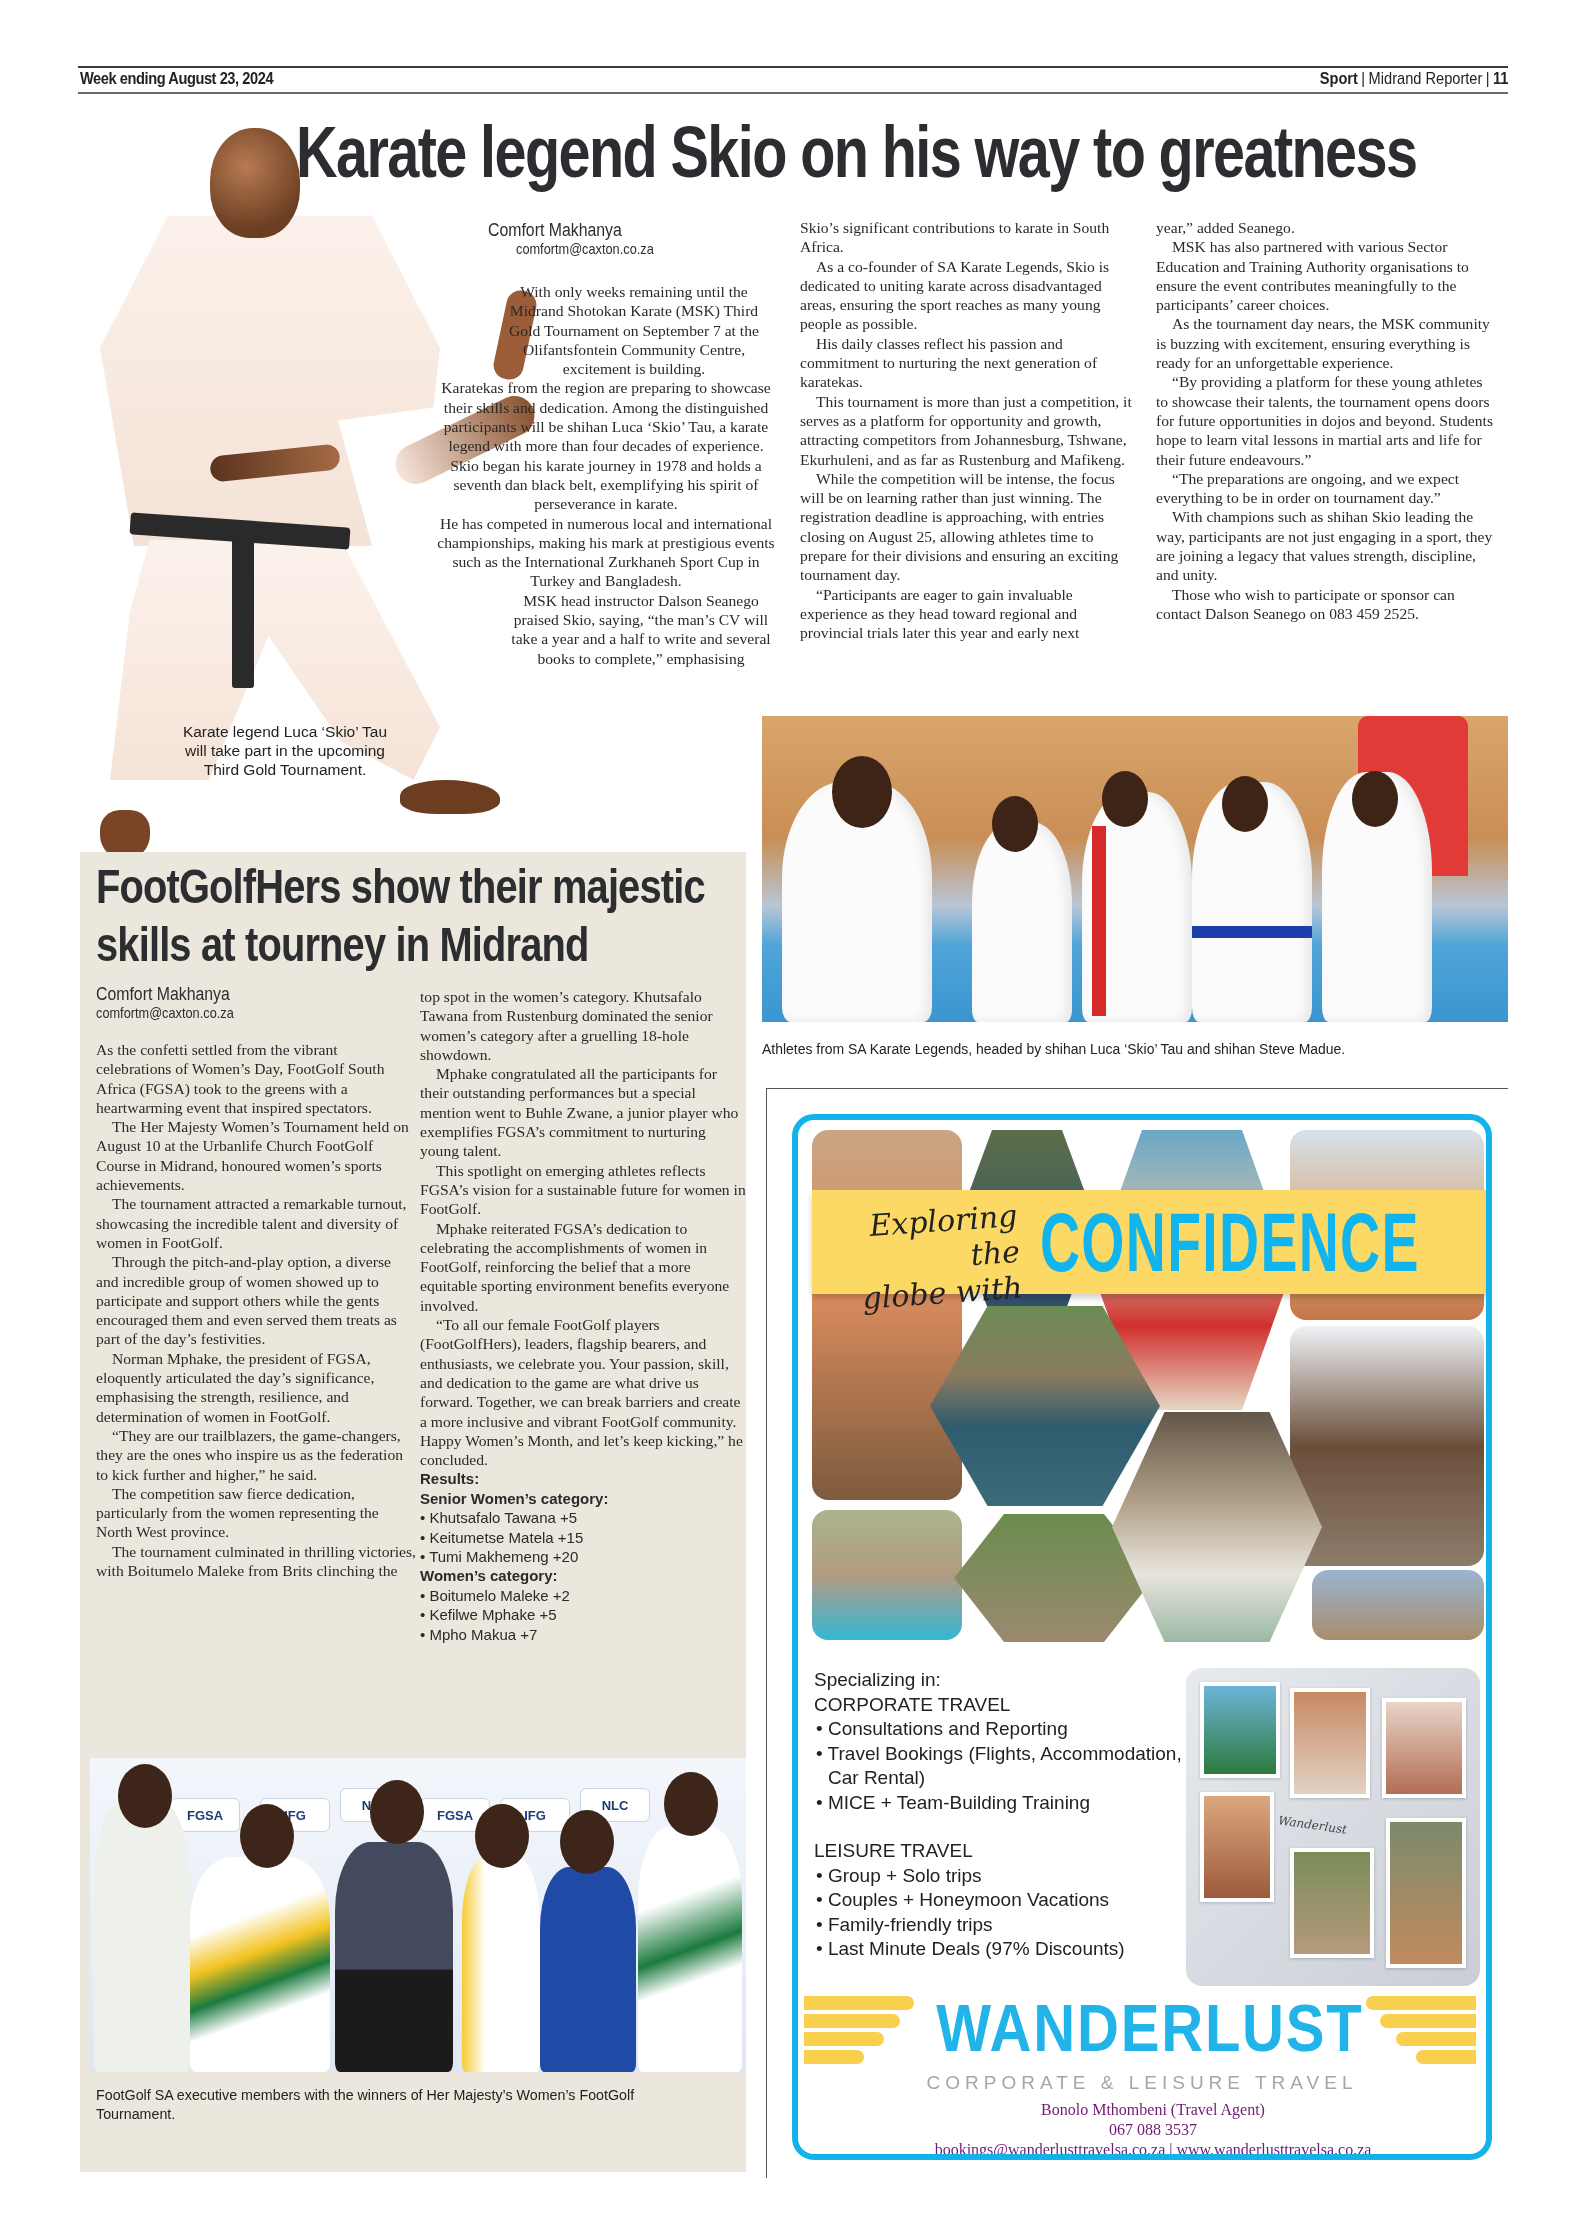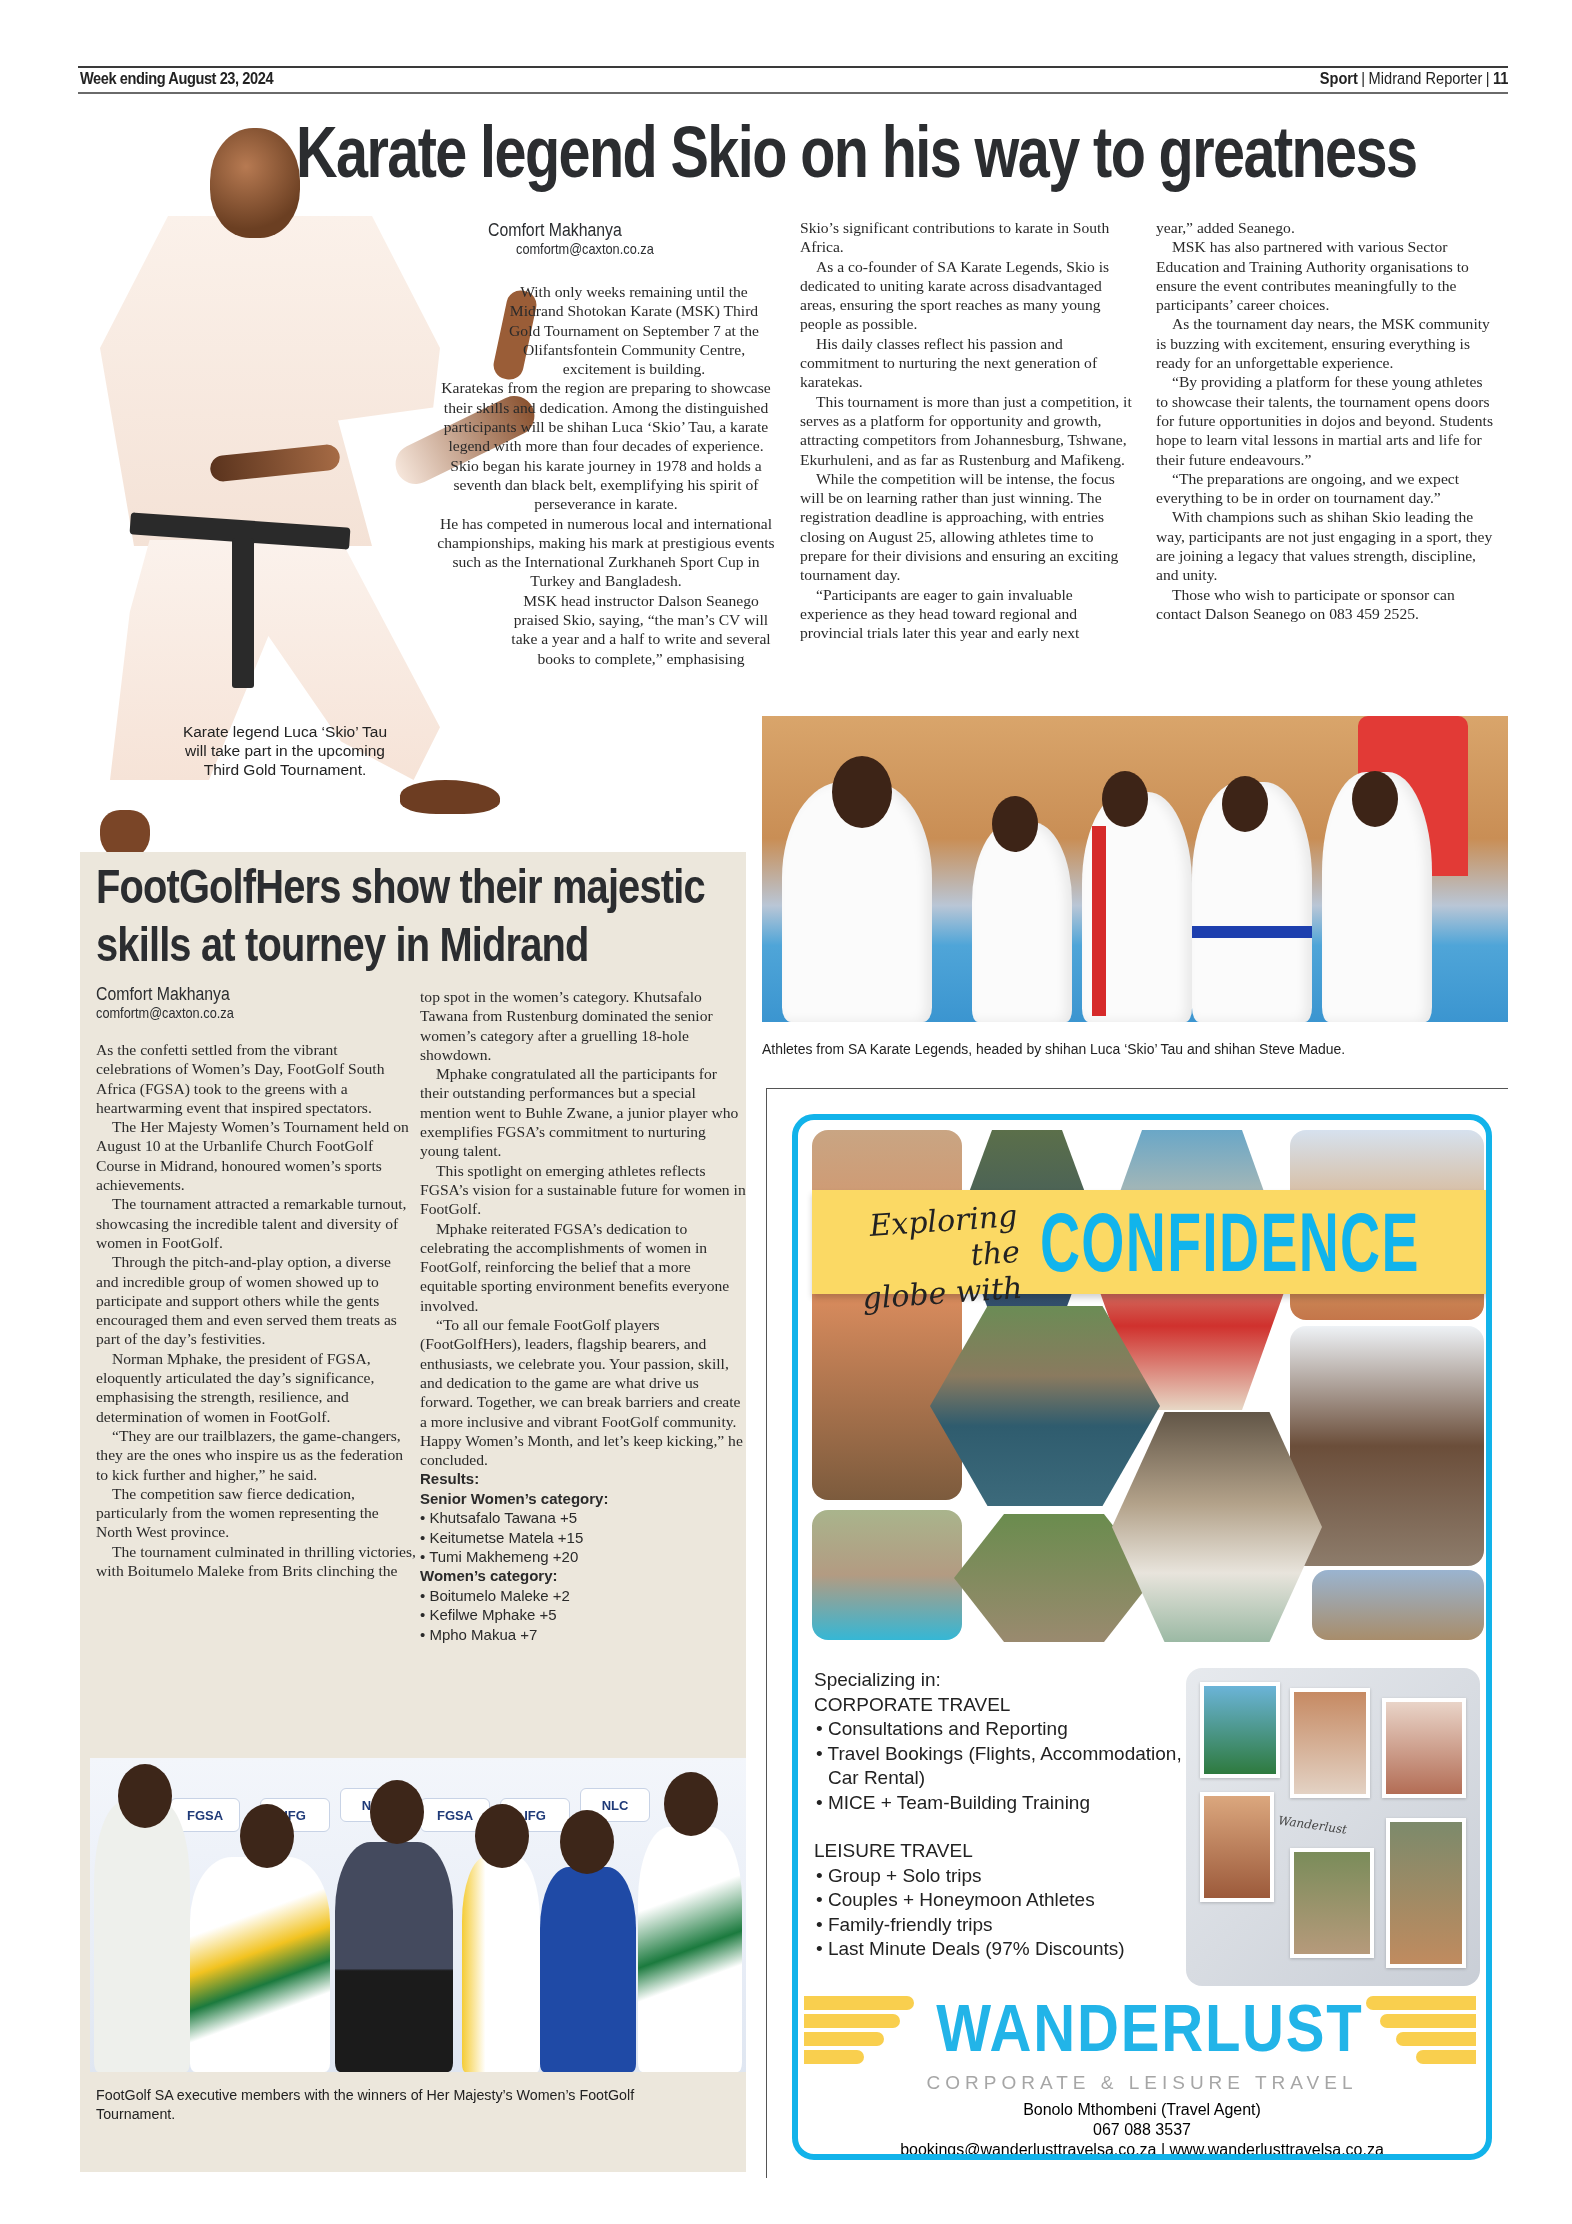--- a/index.html
+++ b/index.html
@@ -90,21 +90,21 @@
     .ad-postcard .pc div { width: 100%; height: 100%; }
     .ad-postcard .wl-script { position: absolute; left: 92px; top: 150px; font-family: "DejaVu Serif", serif; font-style: italic; font-size: 12px; color: #444; transform: rotate(8deg); }
 
     .ad-logo { position: absolute; left: 0; top: 872px; width: 688px; height: 80px; }
     .wing { position: absolute; top: 4px; width: 120px; height: 72px; }
     .wing-l { left: 6px; }
     .wing-r { right: 10px; transform: scaleX(-1); }
     .wing span { position: absolute; left: 0; height: 14px; background: #f9cf4e; border-radius: 0 14px 14px 0; }
     .ad-brand { position: absolute; left: 110px; top: 0; width: 470px; text-align: center; font-family: "Liberation Sans", sans-serif; font-weight: bold; font-size: 66px; line-height: 72px; color: #22b4e8; letter-spacing: 2px; transform: scaleX(0.88); transform-origin: center top; }
     .ad-tagline { position: absolute; left: 0; top: 952px; width: 688px; text-align: center; font-family: "Liberation Sans", sans-serif; font-size: 19px; letter-spacing: 5px; color: #a6a6a6; }
-    .ad-contact { position: absolute; left: 0; top: 980px; width: 688px; text-align: center; font-family: Liberation Sans, sans-serif; font-size: 16px; line-height: 20px; color: #000000; }
+    .ad-contact { position: absolute; left: 11px; top: 980px; width: 688px; text-align: center; font-family: Liberation Serif, serif; font-size: 16px; line-height: 20px; color: #701a75; }
   </style>
 </head>
 <body>
 
 <div class="hdr-rule-top"></div>
 <div class="hdr-left">Week ending August 23, 2024</div>
 <div class="hdr-right">
   <b>Sport</b><span class="sep">|</span><span>Midrand Reporter</span><span class="sep">|</span><b>11</b>
 </div>
 <div class="hdr-rule-bot"></div>
@@ -260,21 +260,21 @@
   </div>
 
   <div class="ad-services">
     <div>Specializing in:</div>
     <div class="cat">CORPORATE TRAVEL</div>
     <div class="item">• Consultations and Reporting</div>
     <div class="item">• Travel Bookings (Flights, Accommodation, Car Rental)</div>
     <div class="item">• MICE + Team-Building Training</div>
     <div class="cat2">LEISURE TRAVEL</div>
     <div class="item">• Group + Solo trips</div>
-    <div class="item">• Couples + Honeymoon Athletes</div>
+    <div class="item">• Couples + Honeymoon Vacations</div>
     <div class="item">• Family-friendly trips</div>
     <div class="item">• Last Minute Deals (97% Discounts)</div>
   </div>
 
   <div class="ad-postcard">
     <div class="pc" style="left:14px;top:14px;width:80px;height:96px">
         <div style="background:linear-gradient(180deg,#6bb4d8,#2e7a3e)"></div>
       </div>
     <div class="pc" style="left:104px;top:20px;width:80px;height:110px">
         <div style="background:linear-gradient(180deg,#c68a63,#e3d2c4)"></div>

